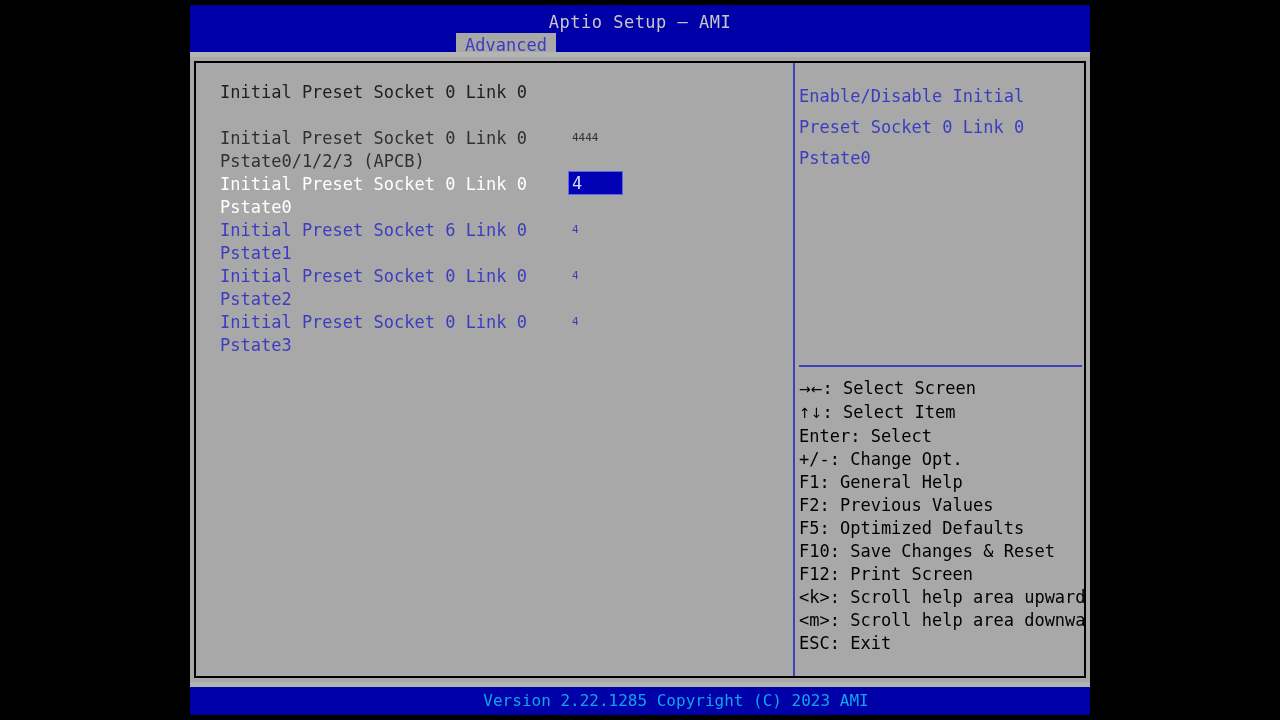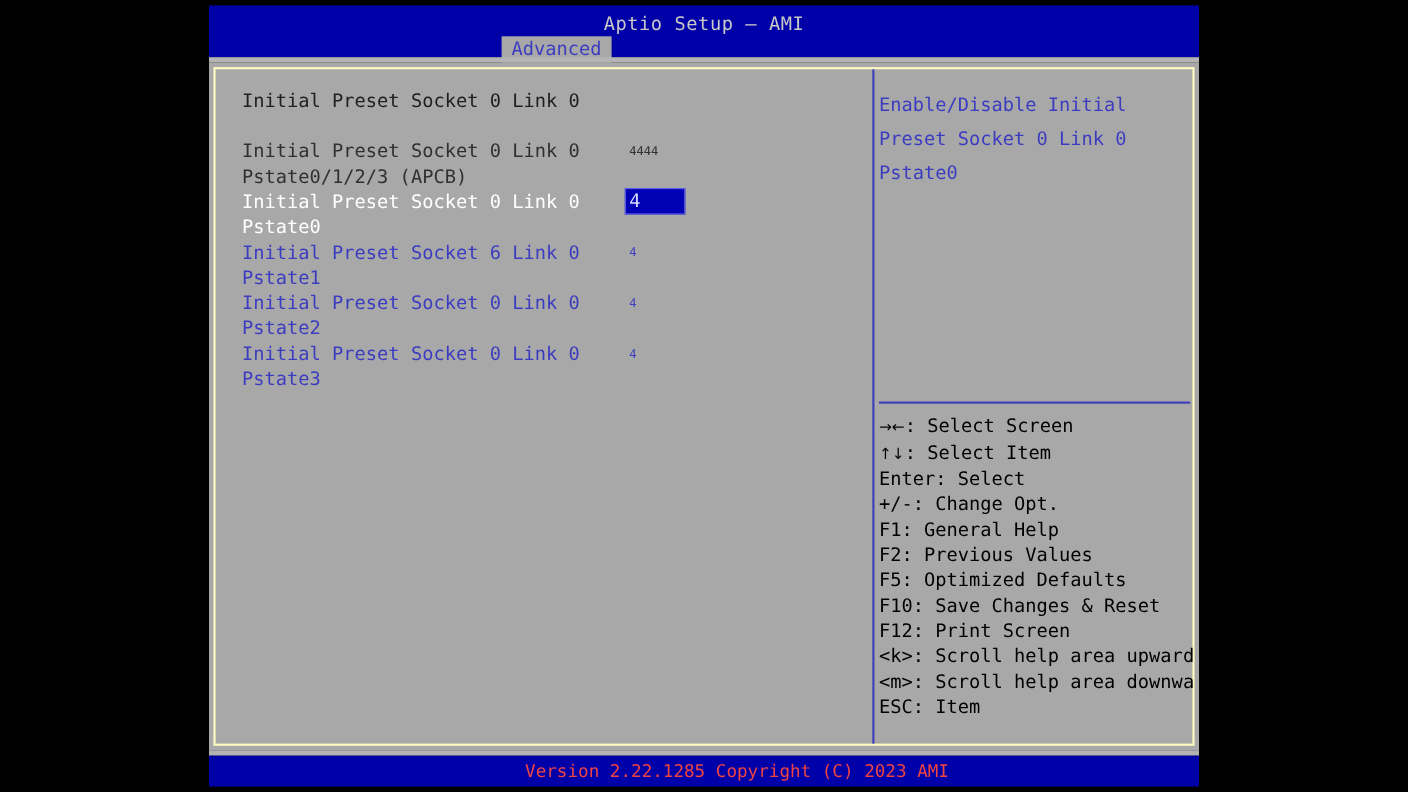--- a/index.html
+++ b/index.html
@@ -82,21 +82,21 @@
     height: 625px;
     background: #a8a8a8;
     box-sizing: border-box;
   }
   .frame-inner {
     position: absolute;
     left: 4px;
     top: 4px;
     width: 892px;
     height: 617px;
-    border: 2px solid #fef9c3;
+    border: 2px solid #000000;
     box-sizing: border-box;
     background: #a8a8a8;
   }
 
   .vdivider {
     position: absolute;
     left: 597px;
     top: 0px;
     width: 2px;
     height: 613px;
@@ -216,25 +216,25 @@
   .footer {
     position: absolute;
     left: 190px;
     top: 687px;
     width: 900px;
     height: 28px;
     background: #0000a8;
   }
   .footer-text {
     position: absolute;
-    left: 6px;
+    left: 12px;
     top: 3px;
     width: 900px;
     text-align: center;
-    color: #ef4444;
+    color: #0ea5e9;
     font-size: 16px;
     line-height: 22px;
     white-space: pre;
     padding-left: 24px;
   }
 </style>
 </head>
 <body>
 
 <div id="screen">
@@ -288,21 +288,21 @@
             <div class="keyline"><span class="glyph">↑↓</span><span>: Select Item</span></div>
             <div class="keyline"><span>Enter: Select</span></div>
             <div class="keyline"><span>+/-: Change Opt.</span></div>
             <div class="keyline"><span>F1: General Help</span></div>
             <div class="keyline"><span>F2: Previous Values</span></div>
             <div class="keyline"><span>F5: Optimized Defaults</span></div>
             <div class="keyline"><span>F10: Save Changes &amp; Reset</span></div>
             <div class="keyline"><span>F12: Print Screen</span></div>
             <div class="keyline"><span>&lt;k&gt;: Scroll help area upwards</span></div>
             <div class="keyline"><span>&lt;m&gt;: Scroll help area downwards</span></div>
-            <div class="keyline"><span>ESC: Item</span></div>
+            <div class="keyline"><span>ESC: Exit</span></div>
           </div>
       </div>
 
     </div>
   </div>
 
   <div class="footer-strip"></div>
   <div class="footer">
     <div class="footer-text">Version 2.22.1285 Copyright (C) 2023 AMI</div>
   </div>

